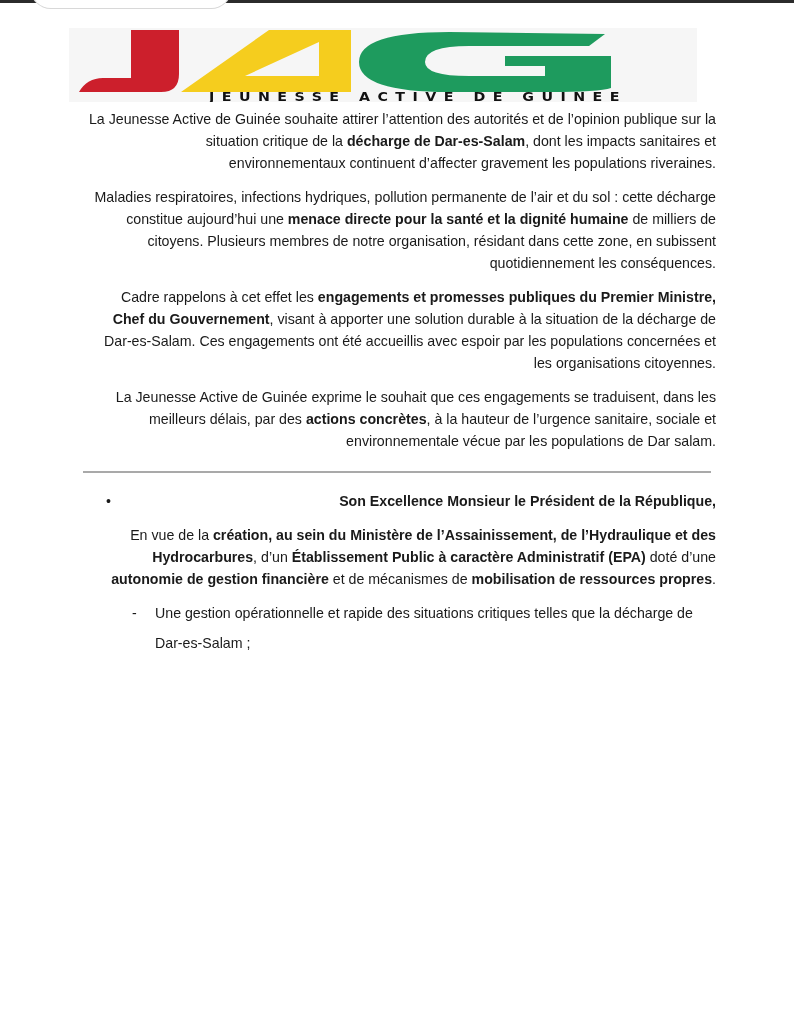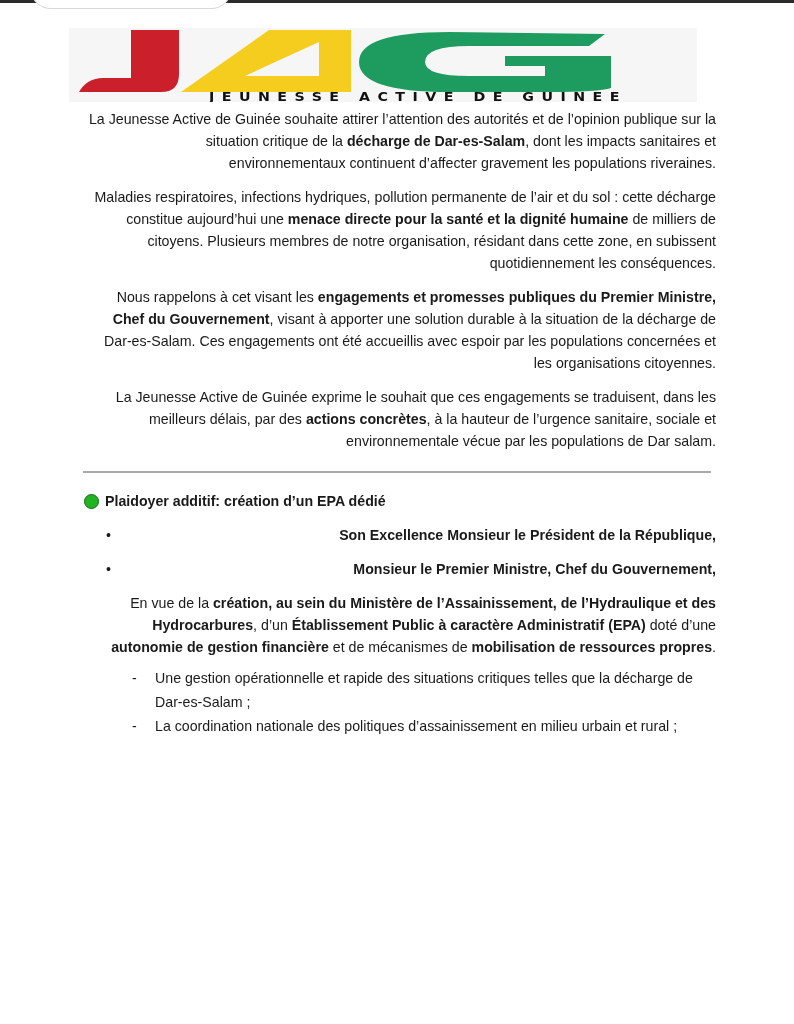--- a/index.html
+++ b/index.html
@@ -23,21 +23,21 @@
     margin-left: -2px; margin-right: 6px; box-sizing: border-box; flex-shrink: 0;
   }
   p { margin: 0; text-align: right; }
   .para { margin-top: 12px; }
   b { font-weight: bold; }
   .rule { height: 2px; background: #a9a9a9; width: 628px; margin-left: -3px; margin-top: 19px; margin-bottom: 17px; }
   .bullets { list-style: none; padding: 0; margin: 12px 0 0 0; text-align: right; }
   .bullets li { position: relative; padding-left: 45px; font-weight: bold; margin-bottom: 12px; }
   .bullets li::before { content: "•"; position: absolute; left: 20px; font-weight: normal; }
   .dashes { list-style: none; padding: 0; margin: 8px 0 0 0; }
-  .dashes li { position: relative; padding-left: 69px; line-height: 24px; }
+  .dashes li { position: relative; padding-left: 69px; line-height: 30px; }
   .dashes li::before { content: "-"; position: absolute; left: 46px; }
 </style>
 </head>
 <body>
 
 <div class="topbar"></div>
 <div class="topcurve"></div>
 
 <div class="logo">
   <svg viewBox="0 0 628 74" preserveAspectRatio="none">
@@ -55,44 +55,38 @@
 
   <section>
 
     <p class="para">
       <span>La Jeunesse Active de Guinée souhaite attirer l’attention des autorités et de l’opinion publique sur la situation critique de la </span><b>décharge de Dar-es-Salam</b><span>, dont les impacts sanitaires et environnementaux continuent d’affecter gravement les populations riveraines.</span>
     </p>
     <p class="para">
       <span>Maladies respiratoires, infections hydriques, pollution permanente de l’air et du sol : cette décharge constitue aujourd’hui une </span><b>menace directe pour la santé et la dignité humaine</b><span> de milliers de citoyens. Plusieurs membres de notre organisation, résidant dans cette zone, en subissent quotidiennement les conséquences.</span>
     </p>
     <p class="para">
-      <span>Nous rappelons à cet visant les </span><b>engagements et promesses publiques du Premier Ministre, Chef du Gouvernement</b><span>, visant à apporter une solution durable à la situation de la décharge de Dar-es-Salam. Ces engagements ont été accueillis avec espoir par les populations concernées et les organisations citoyennes.</span>
+      <span>Cadre rappelons à cet effet les </span><b>engagements et promesses publiques du Premier Ministre, Chef du Gouvernement</b><span>, visant à apporter une solution durable à la situation de la décharge de Dar-es-Salam. Ces engagements ont été accueillis avec espoir par les populations concernées et les organisations citoyennes.</span>
     </p>
     <p class="para">
       <span>La Jeunesse Active de Guinée exprime le souhait que ces engagements se traduisent, dans les meilleurs délais, par des </span><b>actions concrètes</b><span>, à la hauteur de l’urgence sanitaire, sociale et environnementale vécue par les populations de Dar salam.</span>
     </p>
   </section>
 
   <div class="rule"></div>
 
   <section>
-    <div class="heading">
-      <span class="dot"></span>
-      <span>Plaidoyer additif: création d’un EPA dédié</span>
-    </div>
 
 
     <ul class="bullets">
       <li>Son Excellence Monsieur le Président de la République,</li>
-      <li>Monsieur le Premier Ministre, Chef du Gouvernement,</li>
     </ul>
 
     <p style="margin-top:12px;">
       <span>En vue de la </span><b>création, au sein du Ministère de l’Assainissement, de l’Hydraulique et des Hydrocarbures</b><span>, d’un </span><b>Établissement Public à caractère Administratif (EPA)</b><span> doté d’une </span><b>autonomie de gestion financière</b><span> et de mécanismes de </span><b>mobilisation de ressources propres</b><span>.</span>
     </p>
 
 
     <ul class="dashes">
       <li>Une gestion opérationnelle et rapide des situations critiques telles que la décharge de Dar-es-Salam ;</li>
-      <li>La coordination nationale des politiques d’assainissement en milieu urbain et rural ;</li>
     </ul>
   </section>
 </div>
 
 </body></html>

